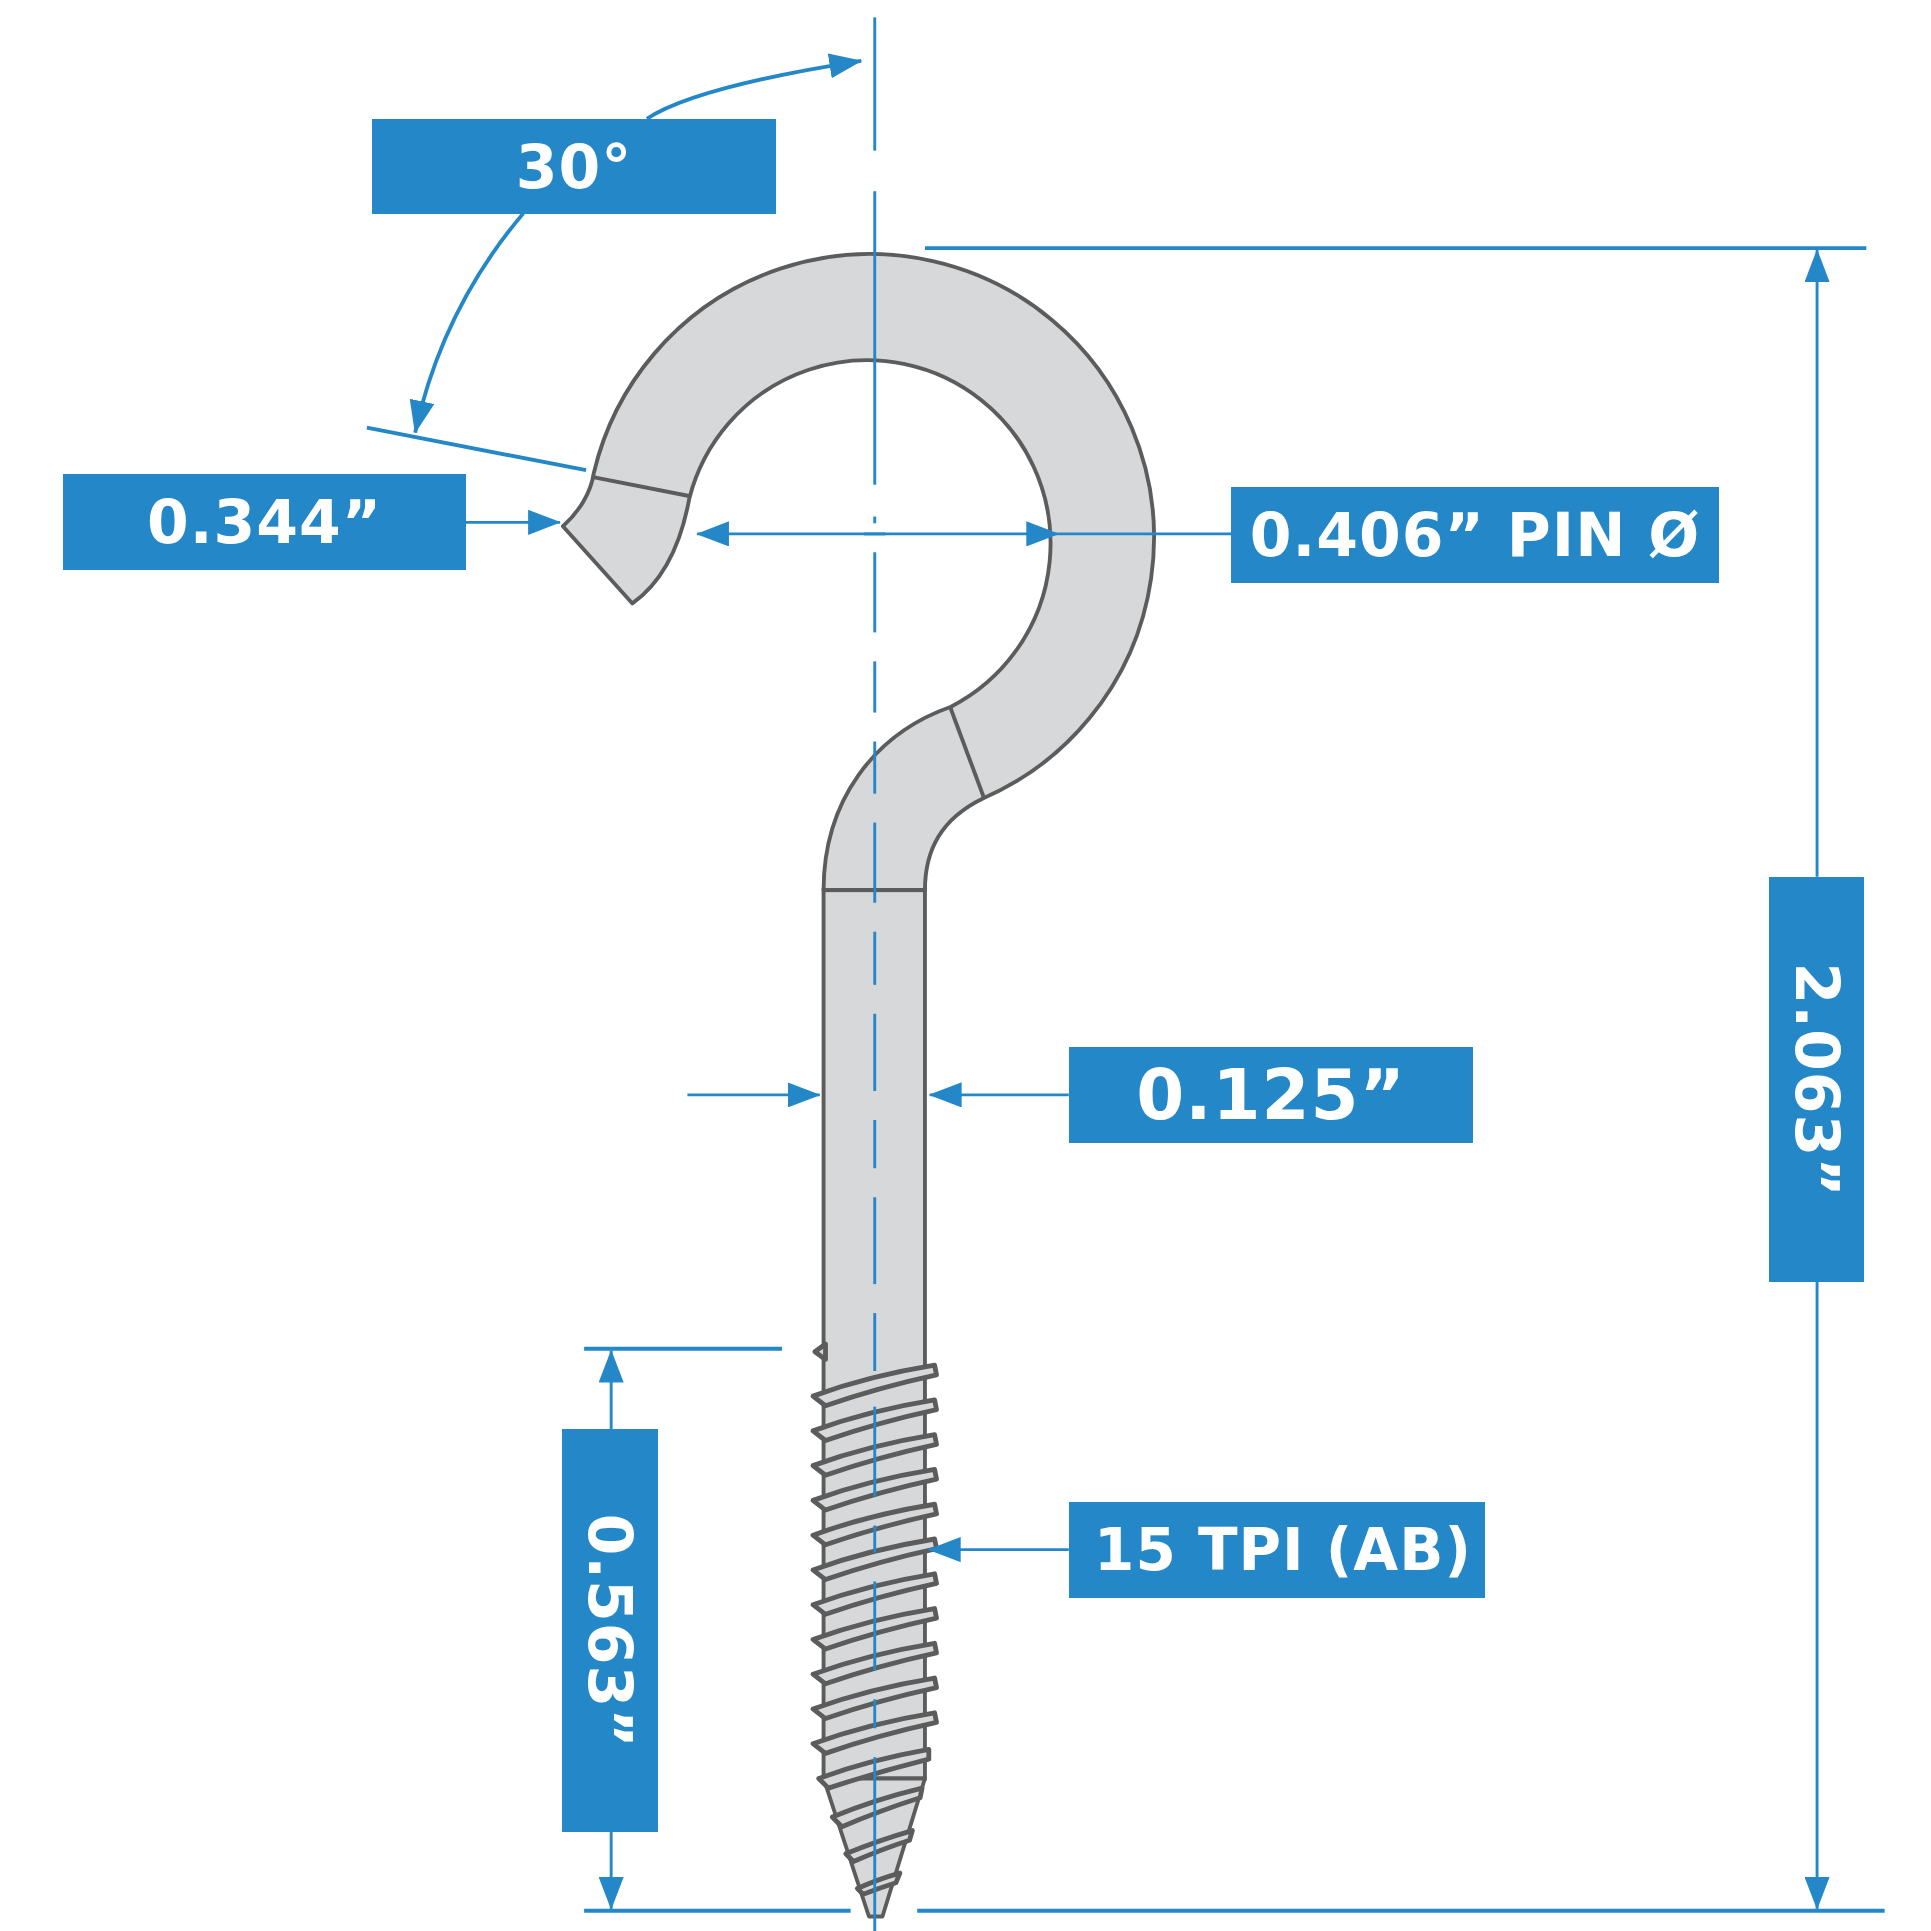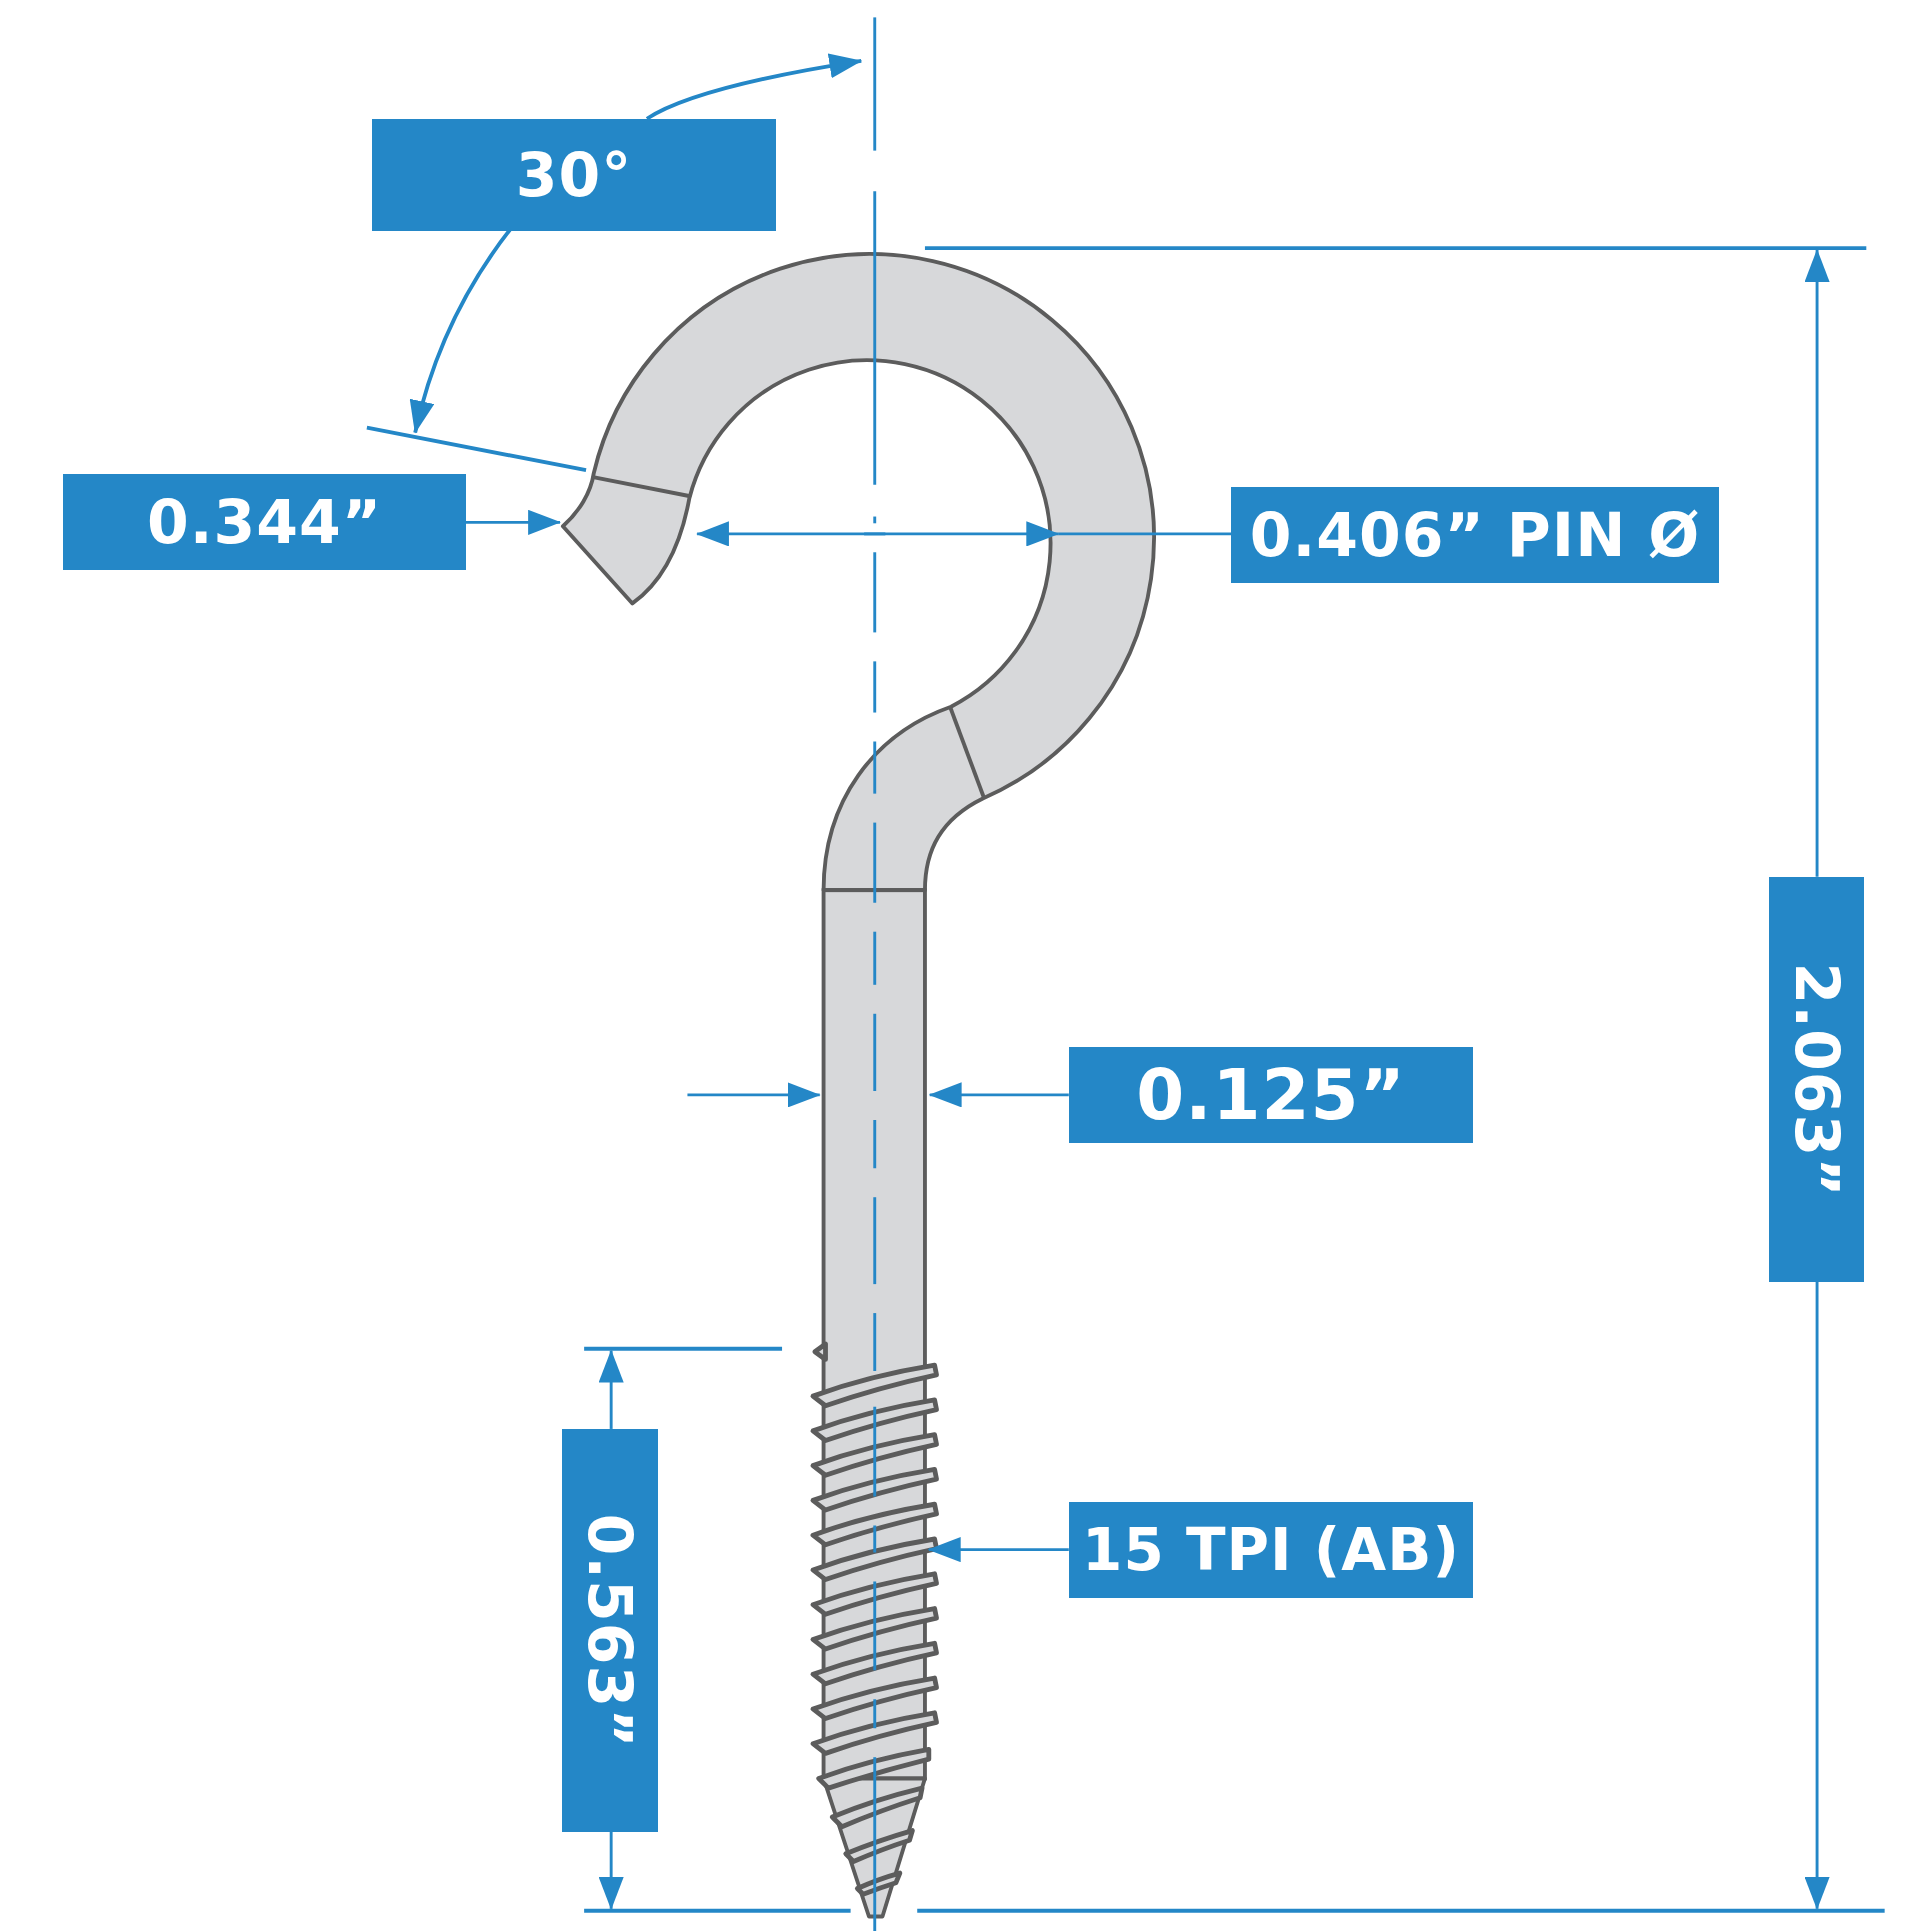--- a/index.html
+++ b/index.html
@@ -9,25 +9,25 @@
       position: absolute;
       background: #2487c7;
       color: #ffffff;
       font-weight: bold;
       display: flex; align-items: center; justify-content: center;
       letter-spacing: 1px;
       white-space: nowrap;
     }
     .label span { display: inline-block; }
     .label.vertical span { transform: rotate(90deg); }
-    #lbl-angle { left: 372px; top: 119px; width: 404px; height: 112px; font-size: 60px; }
+    #lbl-angle { left: 372px; top: 119px; width: 404px; height: 95px; font-size: 60px; }
     #lbl-tip { left: 63px; top: 474px; width: 403px; height: 96px; font-size: 60px; }
     #lbl-pin { left: 1231px; top: 487px; width: 488px; height: 96px; font-size: 60px; }
     #lbl-shank { left: 1069px; top: 1047px; width: 404px; height: 96px; font-size: 69px; }
-    #lbl-tpi { left: 1069px; top: 1502px; width: 404px; height: 96px; font-size: 58px; }
+    #lbl-tpi { left: 1069px; top: 1502px; width: 404px; height: 96px; font-size: 58px; padding-left: 12px; }
     #lbl-length { left: 1769px; top: 877px; width: 95px; height: 405px; font-size: 60px; }
     #lbl-thread { left: 562px; top: 1429px; width: 96px; height: 403px; font-size: 60px; }
   </style>
 </head>
 <body>
 
 <svg class="drawing" viewBox="0 0 2000 2000" xmlns="http://www.w3.org/2000/svg">
   <defs>
     <marker id="arrow" viewBox="0 0 20 20" refX="19" refY="10" markerWidth="20" markerHeight="20" markerUnits="userSpaceOnUse" orient="auto-start-reverse">
       <path d="M0,3 L20,10 L0,17 Z" fill="#2487c7"></path>

